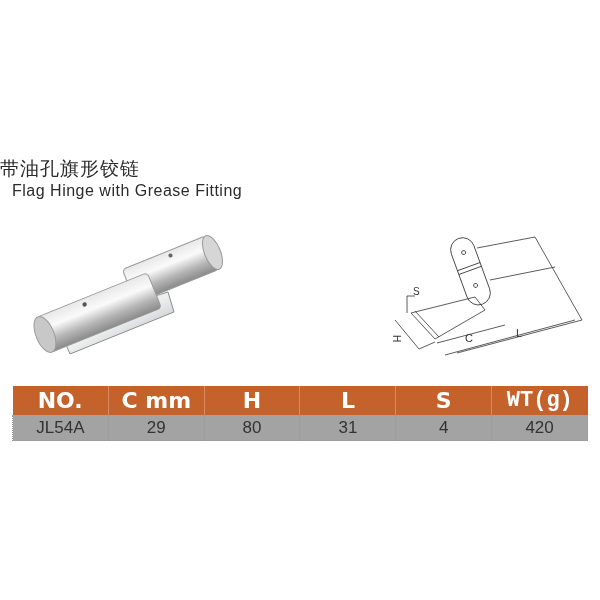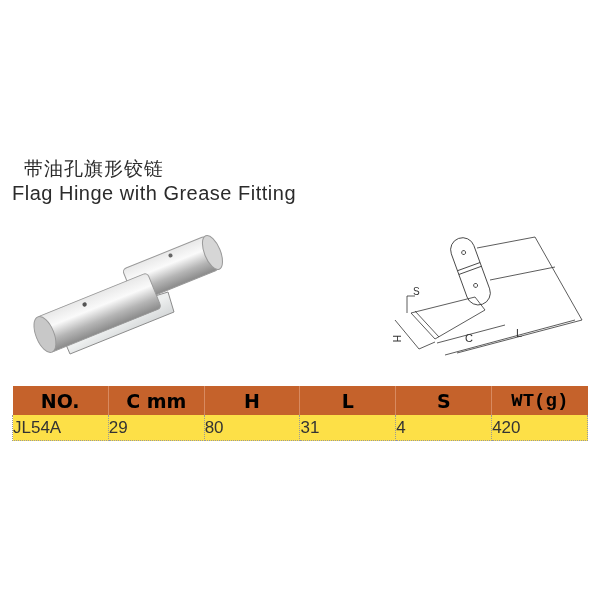--- a/index.html
+++ b/index.html
@@ -1,24 +1,24 @@
 <!DOCTYPE html>
 <html><head>
 <meta charset="utf-8">
 <style>
   html, body { margin:0; padding:0; background:#ffffff; }
   body { width:600px; height:600px; position:relative; overflow:hidden; font-family:"Liberation Sans", "DejaVu Sans", sans-serif; }
-  .title-cn { position:absolute; left:24px; top:156px; font-size:19px; color:#2b2b2b; letter-spacing:1px; font-family:"DejaVu Sans", sans-serif; }
-  .title-en { position:absolute; left:12px; top:182px; font-size:20px; color:#2b2b2b; letter-spacing:0.5px; }
+  .title-cn { position:absolute; left:0; top:156px; font-size:19px; color:#2b2b2b; letter-spacing:1px; font-family:"DejaVu Sans", sans-serif; }
+  .title-en { position:absolute; left:12px; top:182px; font-size:16px; color:#2b2b2b; letter-spacing:0.5px; }
   .photo { position:absolute; left:28px; top:214px; width:220px; height:150px; }
   .drawing { position:absolute; left:375px; top:225px; width:215px; height:145px; }
   table.spec { position:absolute; left:12px; top:386px; width:576px; border-collapse:collapse; table-layout:fixed; }
-  table.spec th { background:#c5622b; color:#000000; font-weight:bold; font-size:19px; height:29px; padding:0; border-right:1px solid #d88a60; text-align:center; font-family:"DejaVu Sans", sans-serif; }
+  table.spec th { background:#c5622b; color:#ffffff; font-weight:bold; font-size:22px; height:29px; padding:0; border-right:1px solid #d88a60; text-align:center; font-family:"DejaVu Sans", sans-serif; }
   table.spec th:last-child { border-right:none;font-family:Liberation Mono, monospace; }
-  table.spec td { background:#fde047; color:#333; font-size:17px; height:25px; padding:0; text-align:left; border-right:1px dotted #999; border-bottom:1px dotted #999; }
+  table.spec td { background:#a3a3a3; color:#333; font-size:17px; height:25px; padding:0; text-align:center; border-right:1px dotted #999; border-bottom:1px dotted #999; }
   table.spec td:first-child { border-left:1px dotted #999; }
 </style>
 </head>
 <body>
 
 <div class="title-cn">带油孔旗形铰链</div>
 <div class="title-en">Flag Hinge with Grease Fitting</div>
 
 <svg class="photo" viewBox="0 0 220 150">
   <defs>

